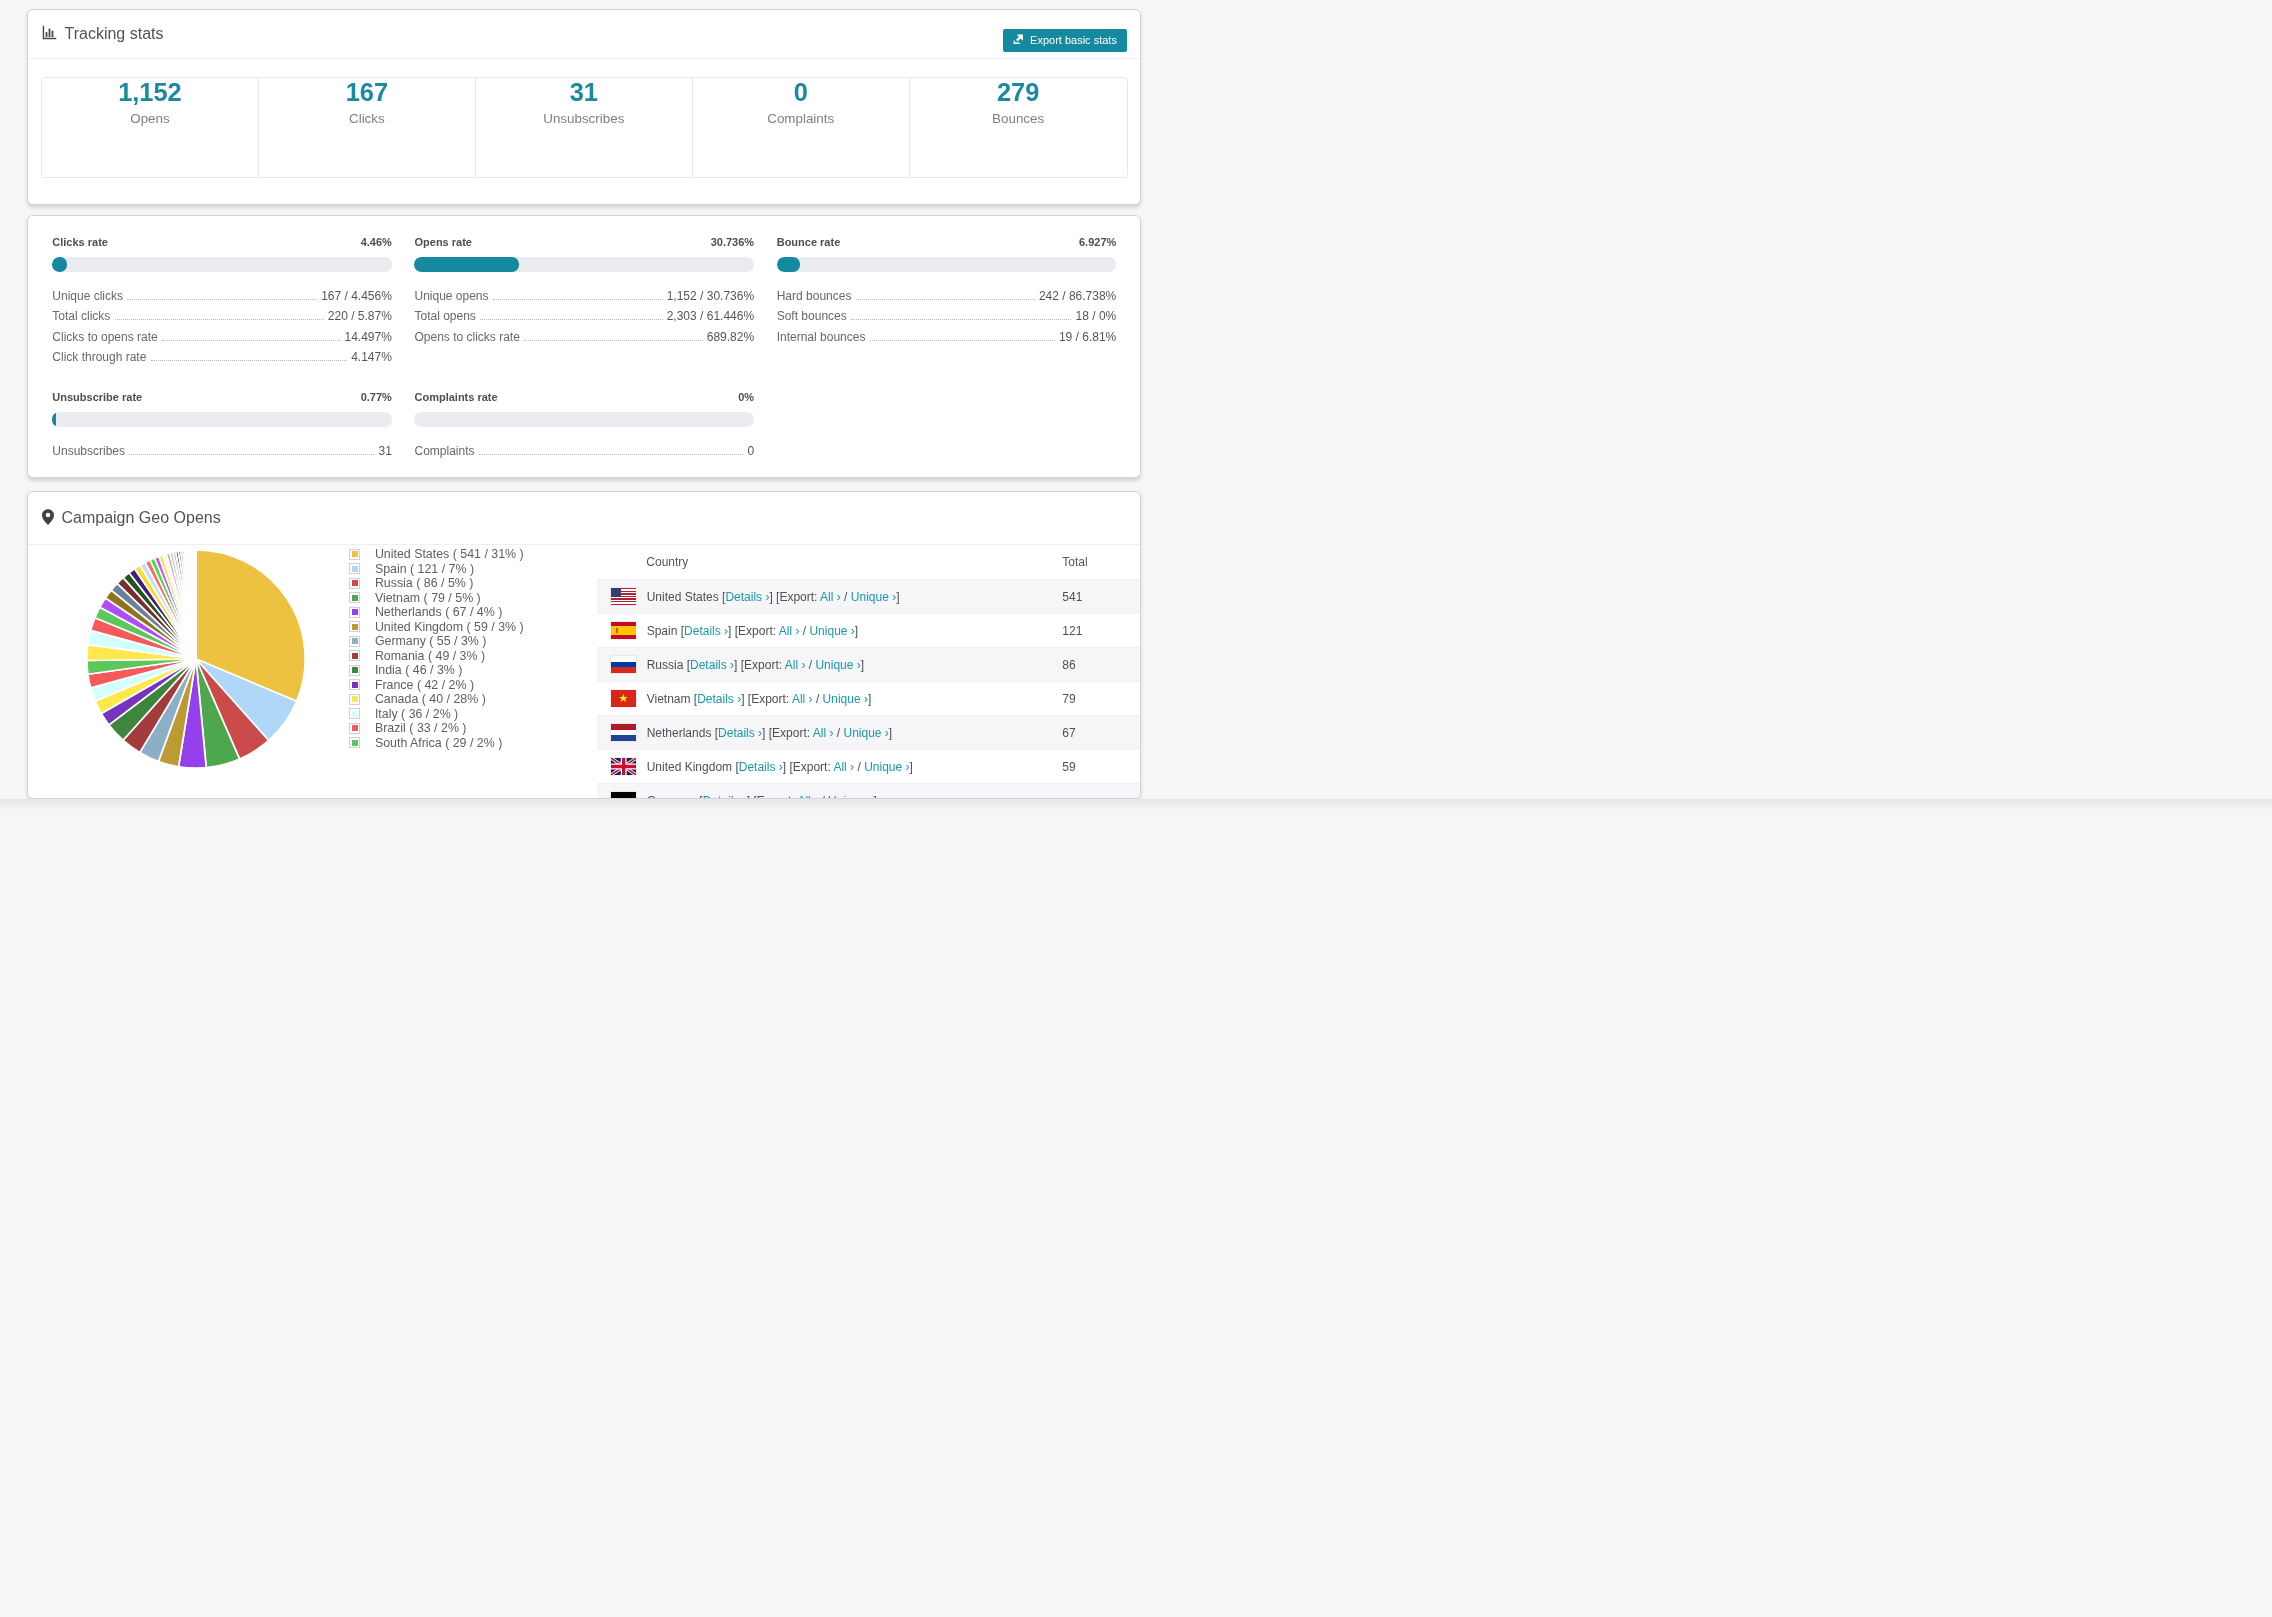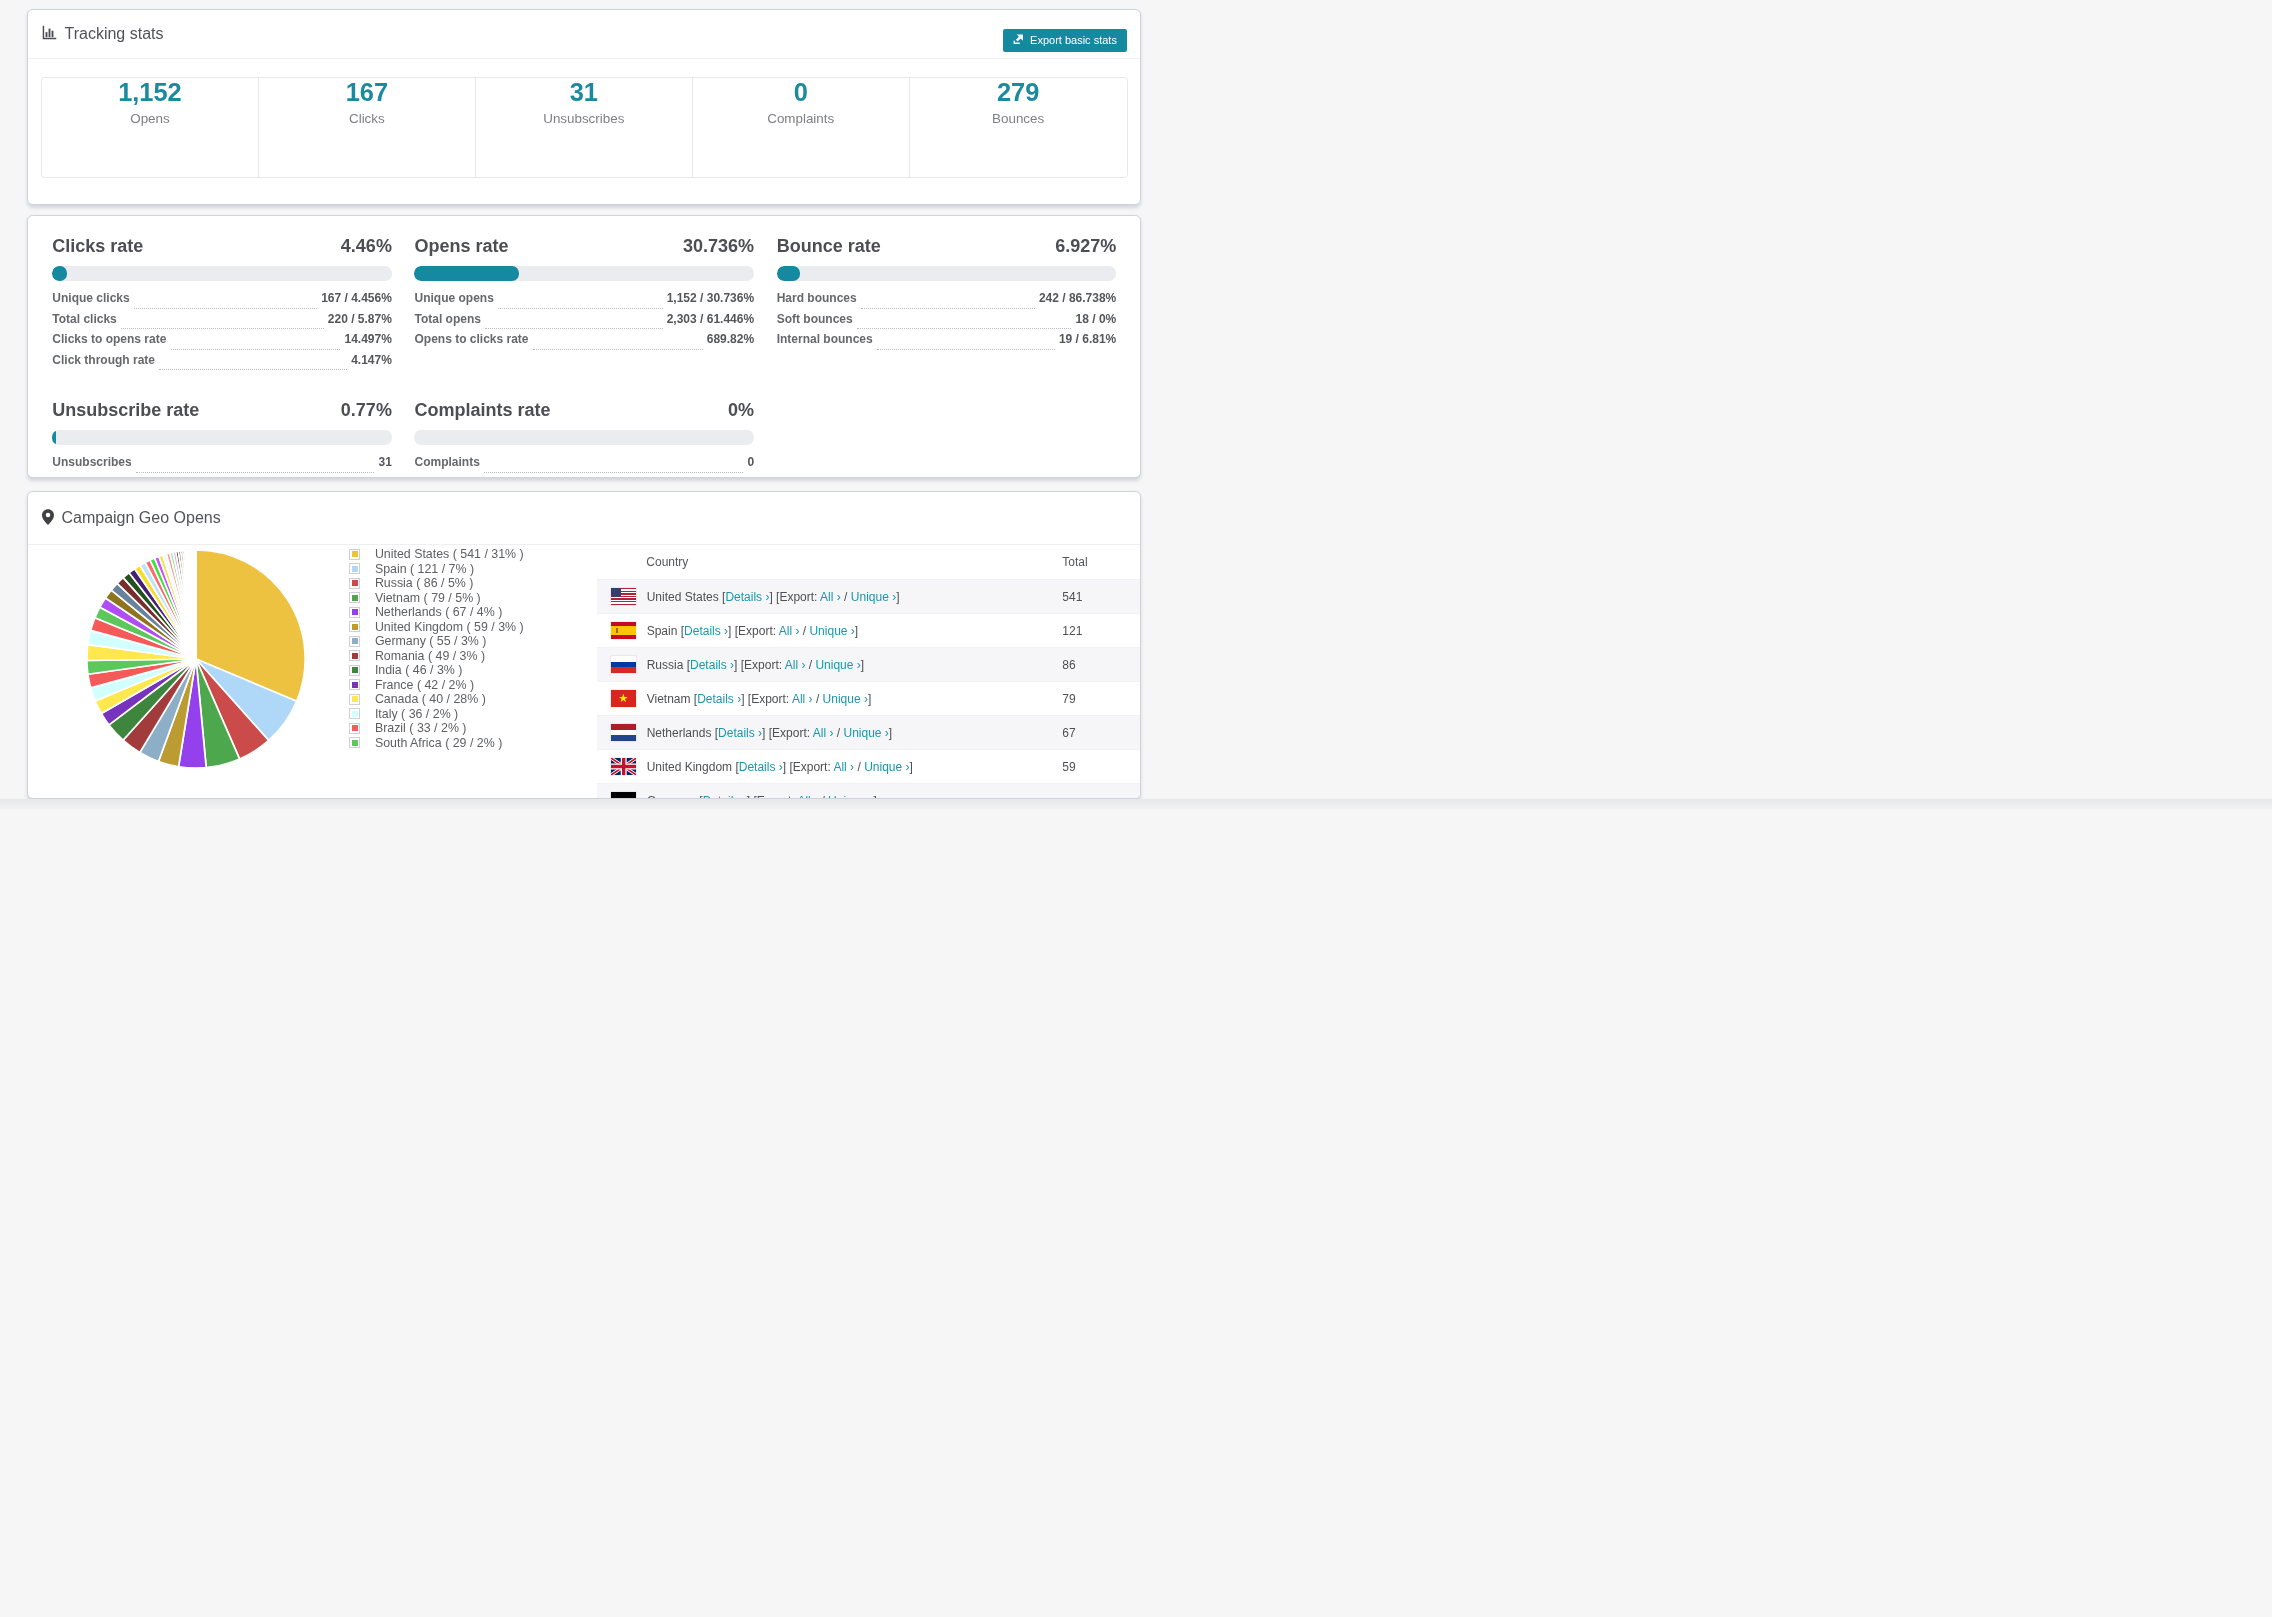--- a/index.html
+++ b/index.html
@@ -30,27 +30,27 @@
   .sum-cell { display:flex; flex-direction:column; align-items:center;
     border-right:0.7px solid #e5e7ea; }
   .sum-cell:last-child { border-right:none; }
   .sum-value { font-size:25.4px; font-weight:bold; color:#1b8aa0; }
   .sum-label { font-size:13.4px; color:#7d7f83; margin-top:4.2px; }
 
   
   .rates-grid { padding:20px 24px 0; display:grid;
     grid-template-columns:1fr 1fr 1fr; column-gap:22.6px; row-gap:27px; }
   .sec-head { display:flex; justify-content:space-between; align-items:baseline; }
-  .sec-title,.sec-rate { font-size:18px; font-weight:bold; color:#4c4e53; }
+  .sec-title,.sec-rate { font-size:11px; font-weight:bold; color:#4c4e53; }
   .bar { margin-top:8.5px; height:15px; background:#eaecef; border-radius:7px;
     overflow:hidden; position:relative; }
   .bar-fill { position:absolute; left:0; top:0; bottom:0; background:#1489a0;
     border-radius:7px; }
   .rrows { margin-top:10.6px; }
-  .rrow { display:flex; height:20.5px; font-size:12px;font-weight:bold; }
+  .rrow { display:flex; align-items:flex-end; height:20.5px; font-size:12px; }
   .rlabel { color:#66686c; white-space:nowrap; }
   .rdots { flex:1; border-bottom:1.1px dotted #b8b9bc; margin:0 4.2px 2.8px; }
   .rvalue { color:#54565a; white-space:nowrap; }
 
   
   .pie-wrap { position:absolute; left:56px; top:55px; width:224px; height:224px; }
   .legend { position:absolute; left:321px; top:55px; }
   .legend-item { display:flex; align-items:center; height:14.5px; gap:15px; }
   .swatch { width:10.6px; height:10.6px; border:0.7px solid #cfd0d3; padding:1.4px; background:#fff; flex:0 0 10.6px; }
   .swatch > div { width:100%; height:100%; }

